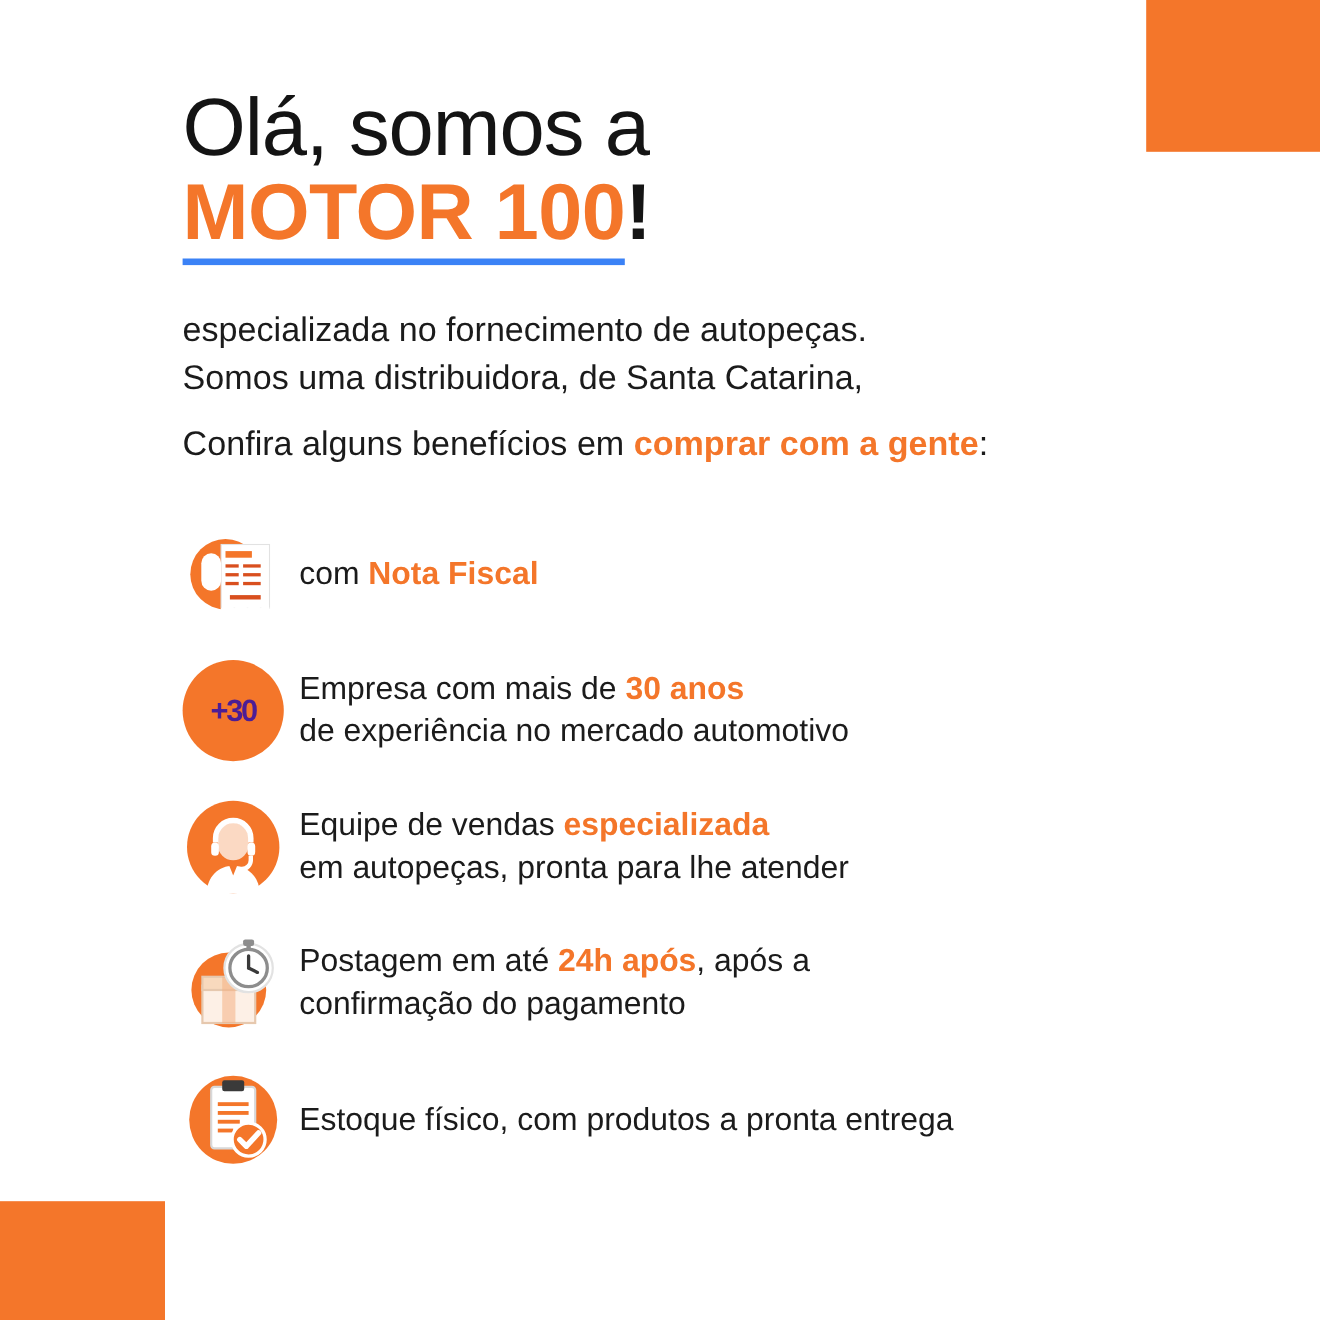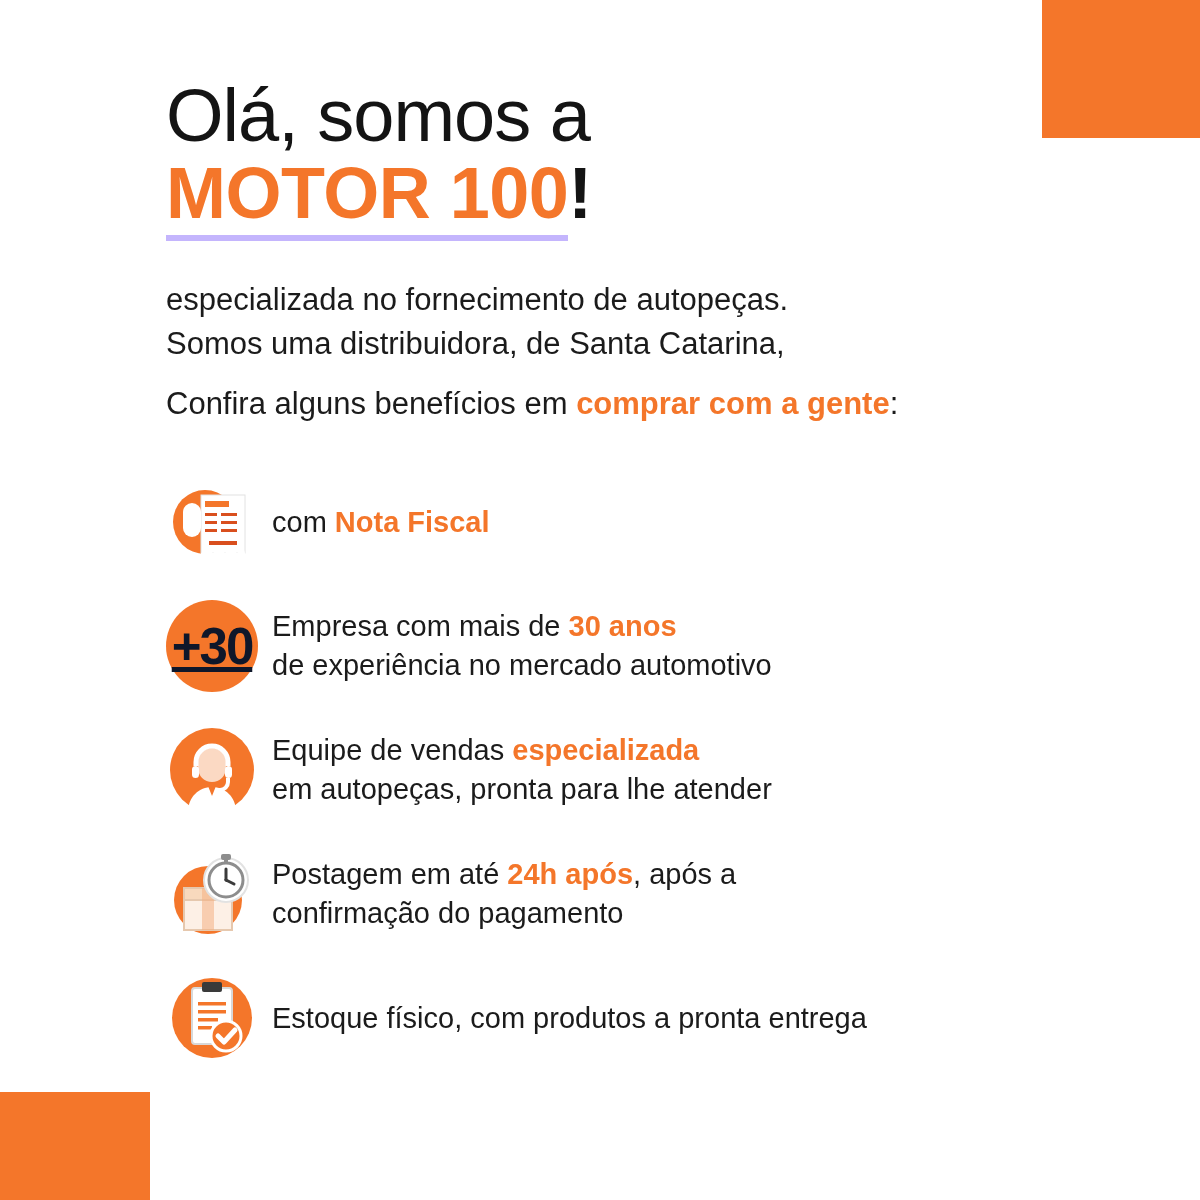--- a/index.html
+++ b/index.html
@@ -61,21 +61,21 @@
     font-size: 72px;
     font-weight: bold;
     line-height: 1.08;
     letter-spacing: -0.5px;
     color: #141414;
     margin-top: 2px;
     white-space: nowrap;
   }
   .headline .brand {
     color: #f4762a;
-    border-bottom: 6px solid #c4b5fd;
+    border-bottom: 6px solid #3b82f6;
     padding-bottom: 2px;
   }
 
   .intro {
     position: absolute;
     left: 166px;
     top: 278px;
     width: 900px;
     font-size: 31px;
     line-height: 1.42;
@@ -139,26 +139,25 @@
     display: flex;
     align-items: center;
     justify-content: center;
     position: relative;
   }
   .circle.big-num {
     width: 92px;
     height: 92px;
   }
   .num-label {
-    color: #0f172a;
-    font-weight: bold;
-    font-size: 51px;
+    color: #4c1d95;
+    font-weight: bold;
+    font-size: 28px;
     letter-spacing: -2px;
     line-height: 1;
-    text-decoration: underline;
   }
 
   svg { display: block; }
 </style>
 </head>
 <body>
 
 <div class="page">
 
   <div class="corner-square top-right"></div>

